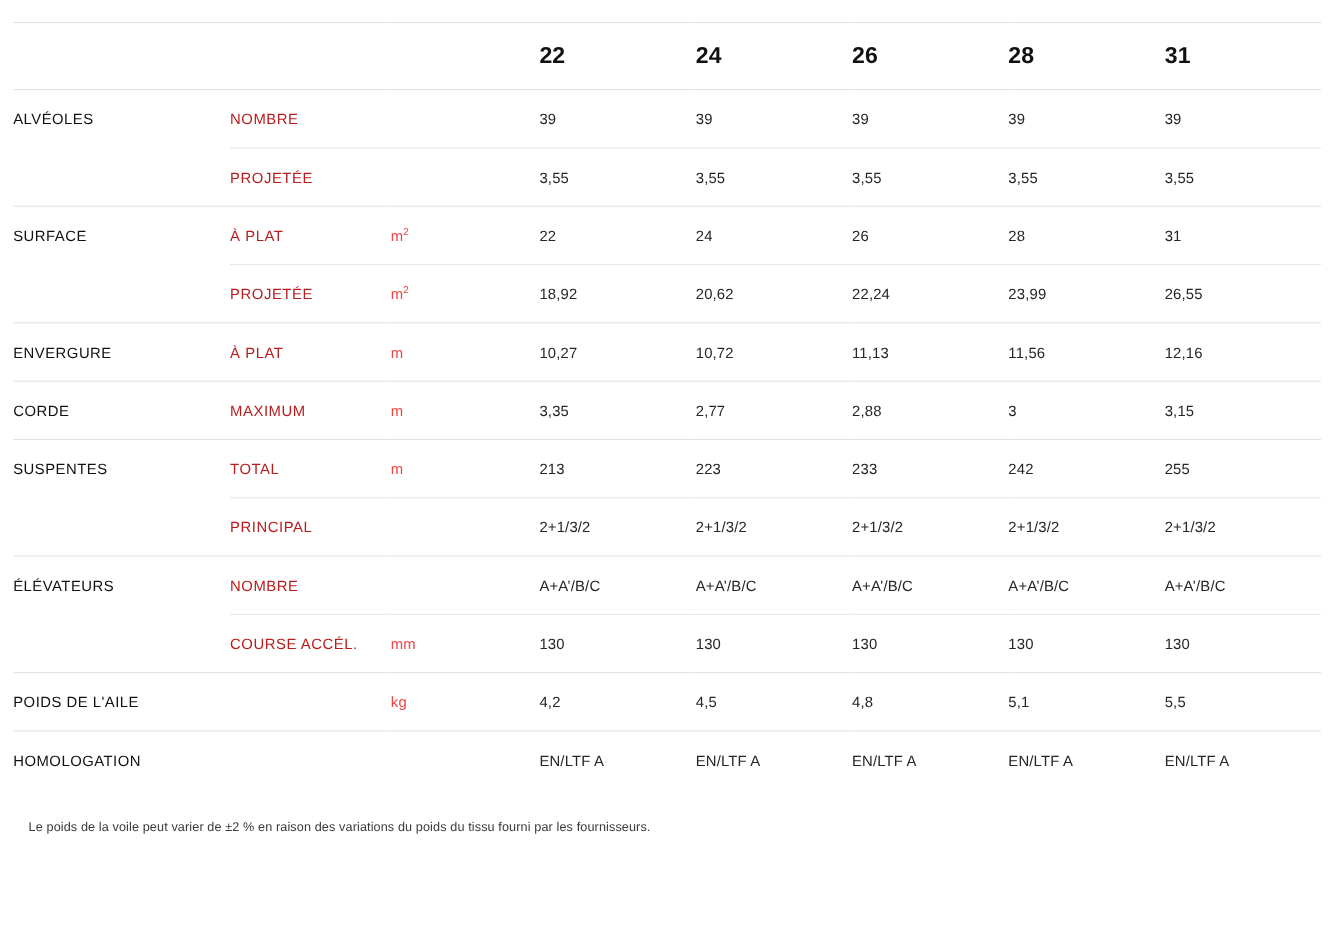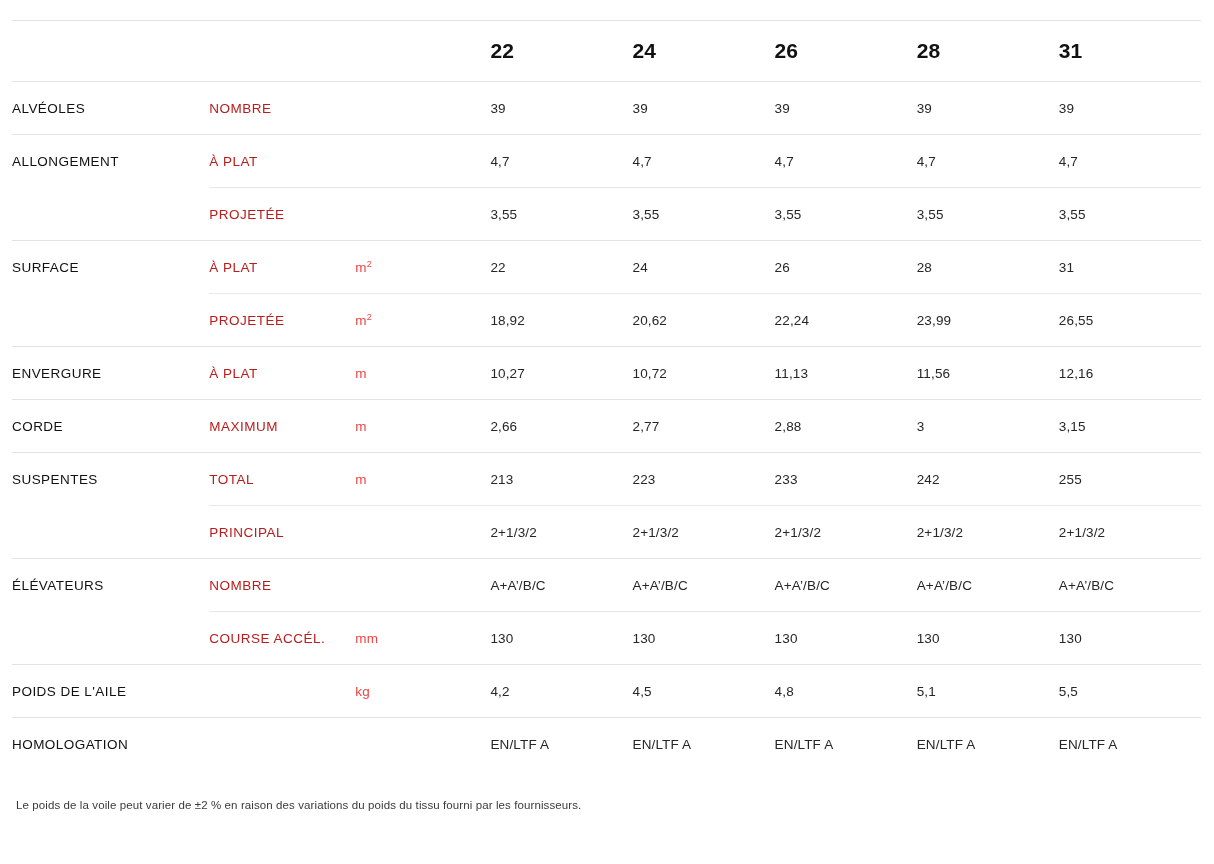--- a/index.html
+++ b/index.html
@@ -93,21 +93,21 @@
     border-top: 1px solid #e8e8e8;
   }
 
   sup.unit-exp {
     font-size: 9px;
     vertical-align: super;
     line-height: 0;
   }
 
   .footnote {
-    margin: 29px 0 0 4px;
+    margin: 29px 0 0 14px;
     font-size: 11.5px;
     color: #3a3a3a;
     letter-spacing: 0.1px;
     font-weight: 400;
   }
 </style>
 </head>
 <body>
 
 <div class="spec-wrap">
@@ -141,30 +141,20 @@
         <tr class="rule-full">
           <td class="label-cell">ALVÉOLES</td>
           <td class="sub-cell">NOMBRE</td>
           <td class="unit-cell"></td>
           <td class="value-cell">39</td>
           <td class="value-cell">39</td>
           <td class="value-cell">39</td>
           <td class="value-cell">39</td>
           <td class="value-cell">39</td>
         </tr>
-        <tr class="rule-full">
-          <td class="label-cell">ALLONGEMENT</td>
-          <td class="sub-cell">À PLAT</td>
-          <td class="unit-cell"></td>
-          <td class="value-cell">4,7</td>
-          <td class="value-cell">4,7</td>
-          <td class="value-cell">4,7</td>
-          <td class="value-cell">4,7</td>
-          <td class="value-cell">4,7</td>
-        </tr>
         <tr class="rule-indent">
           <td class="label-cell"></td>
           <td class="sub-cell">PROJETÉE</td>
           <td class="unit-cell"></td>
           <td class="value-cell">3,55</td>
           <td class="value-cell">3,55</td>
           <td class="value-cell">3,55</td>
           <td class="value-cell">3,55</td>
           <td class="value-cell">3,55</td>
         </tr>
@@ -195,21 +185,21 @@
           <td class="value-cell">10,27</td>
           <td class="value-cell">10,72</td>
           <td class="value-cell">11,13</td>
           <td class="value-cell">11,56</td>
           <td class="value-cell">12,16</td>
         </tr>
         <tr class="rule-full">
           <td class="label-cell">CORDE</td>
           <td class="sub-cell">MAXIMUM</td>
           <td class="unit-cell">m</td>
-          <td class="value-cell">2,66</td>
+          <td class="value-cell">3,35</td>
           <td class="value-cell">2,77</td>
           <td class="value-cell">2,88</td>
           <td class="value-cell">3</td>
           <td class="value-cell">3,15</td>
         </tr>
         <tr class="rule-full">
           <td class="label-cell">SUSPENTES</td>
           <td class="sub-cell">TOTAL</td>
           <td class="unit-cell">m</td>
           <td class="value-cell">213</td>

